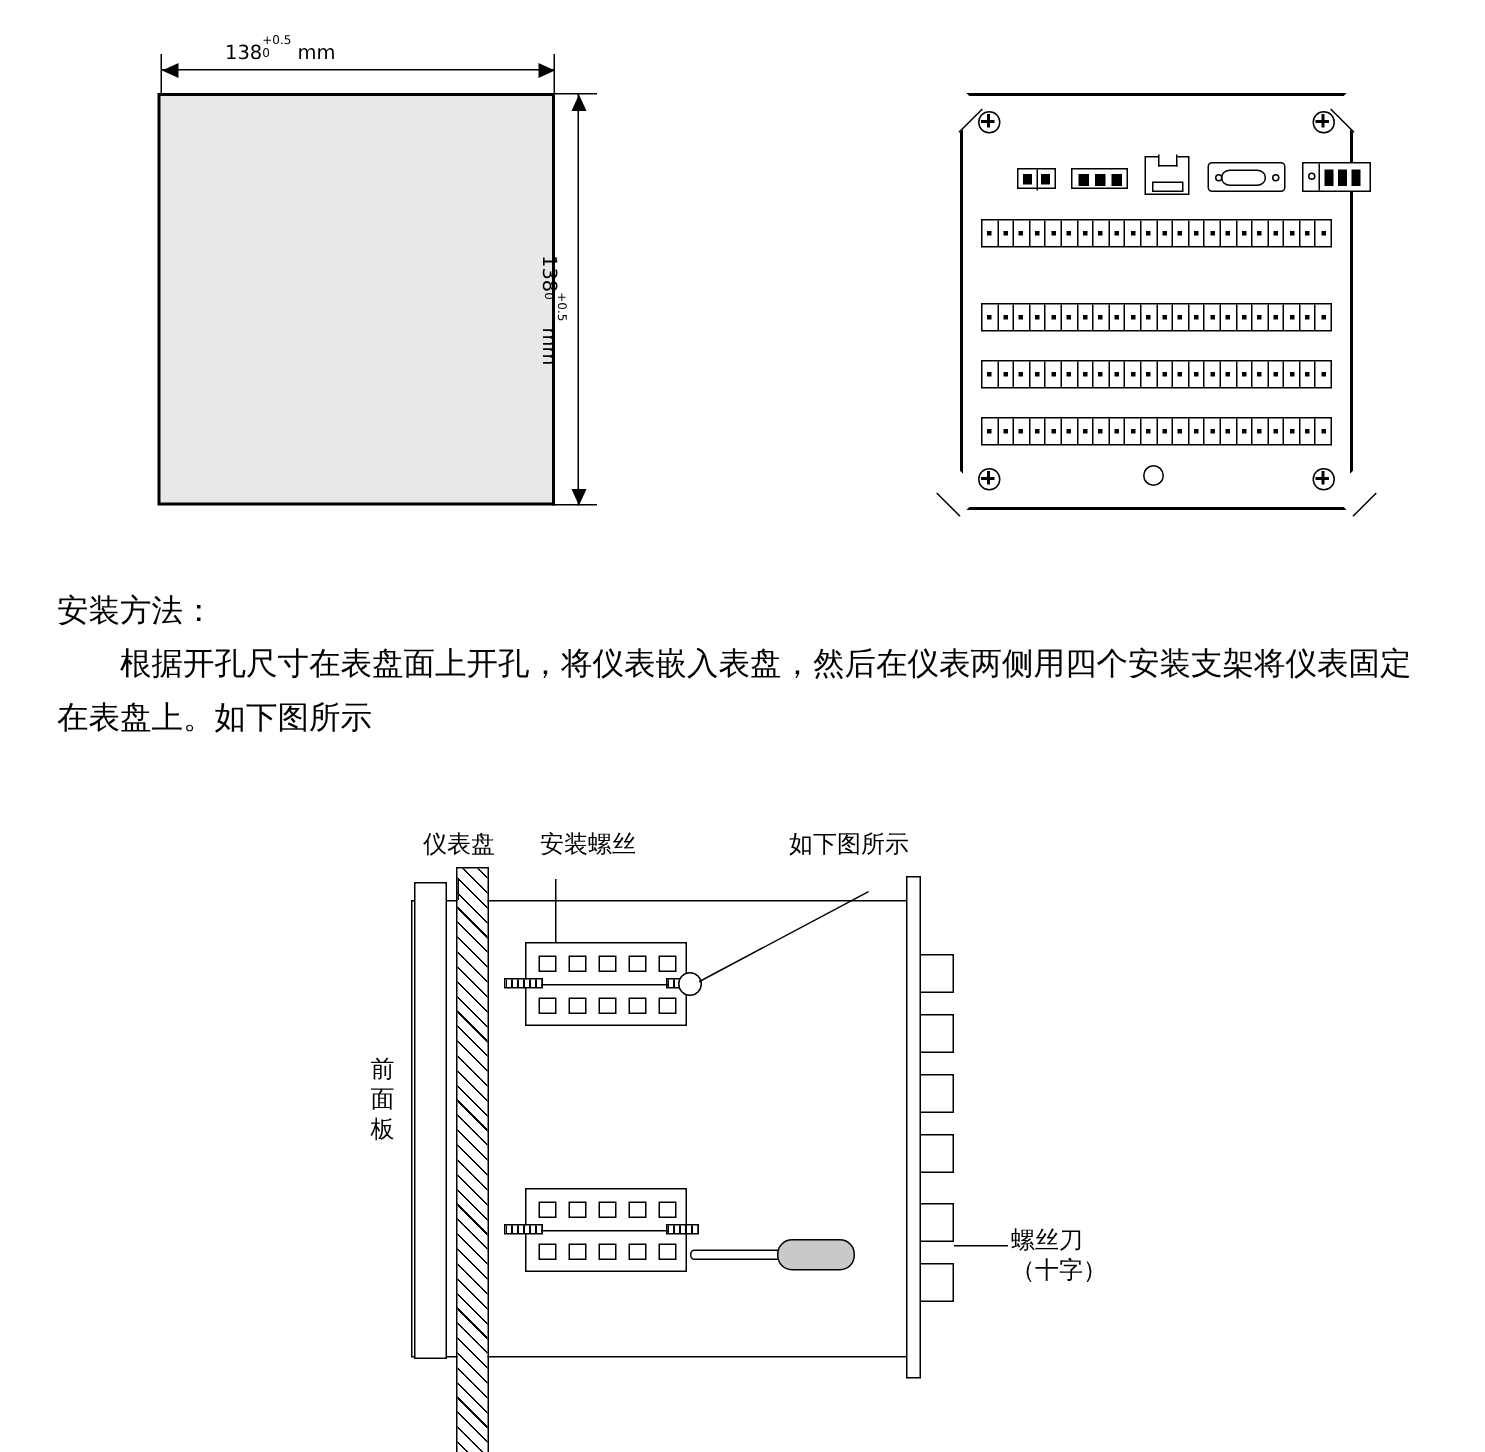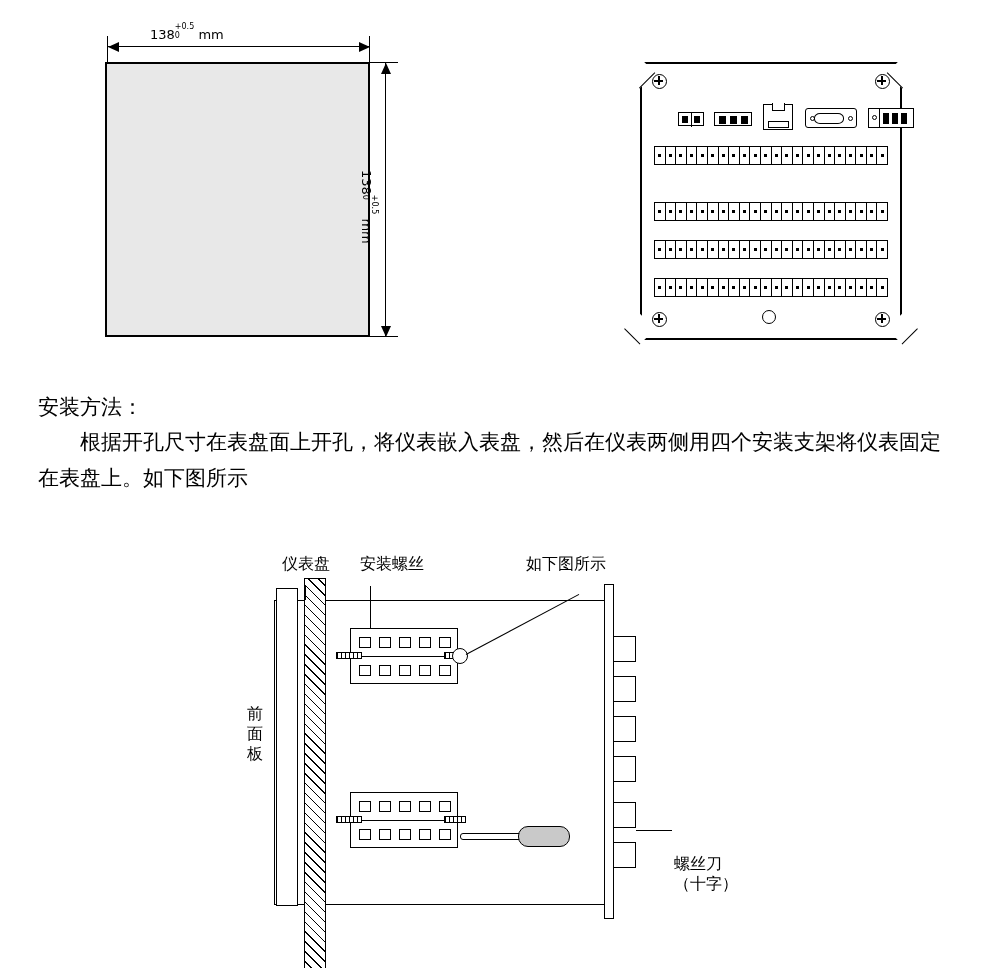--- a/index.html
+++ b/index.html
@@ -545,19 +545,19 @@
 
     <div class="leader" style="left:75px;top:46px;width:1px;height:14px;background:#000;"></div>
     <div class="leader" style="left:140px;top:46px;width:1px;height:42px;background:#000;"></div>
     <div class="leader" style="left:236px;top:114px;width:128px;transform:rotate(-28deg);transform-origin:left center;"></div>
     <div class="leader" style="left:406px;top:290px;width:36px;"></div>
 
     <div class="callout" style="left:52px;top:14px;">仪表盘</div>
     <div class="callout" style="left:130px;top:14px;">安装螺丝</div>
     <div class="callout" style="left:296px;top:14px;">如下图所示</div>
     <div class="callout vert" style="left:16px;top:164px;">前面板</div>
-    <div class="callout" style="left:444px;top:278px;margin-top:36px;">
+    <div class="callout" style="left:444px;top:278px;">
       <div>螺丝刀</div>
       <div>（十字）</div>
     </div>
   </div>
 
 </div>
 
 </body></html>

